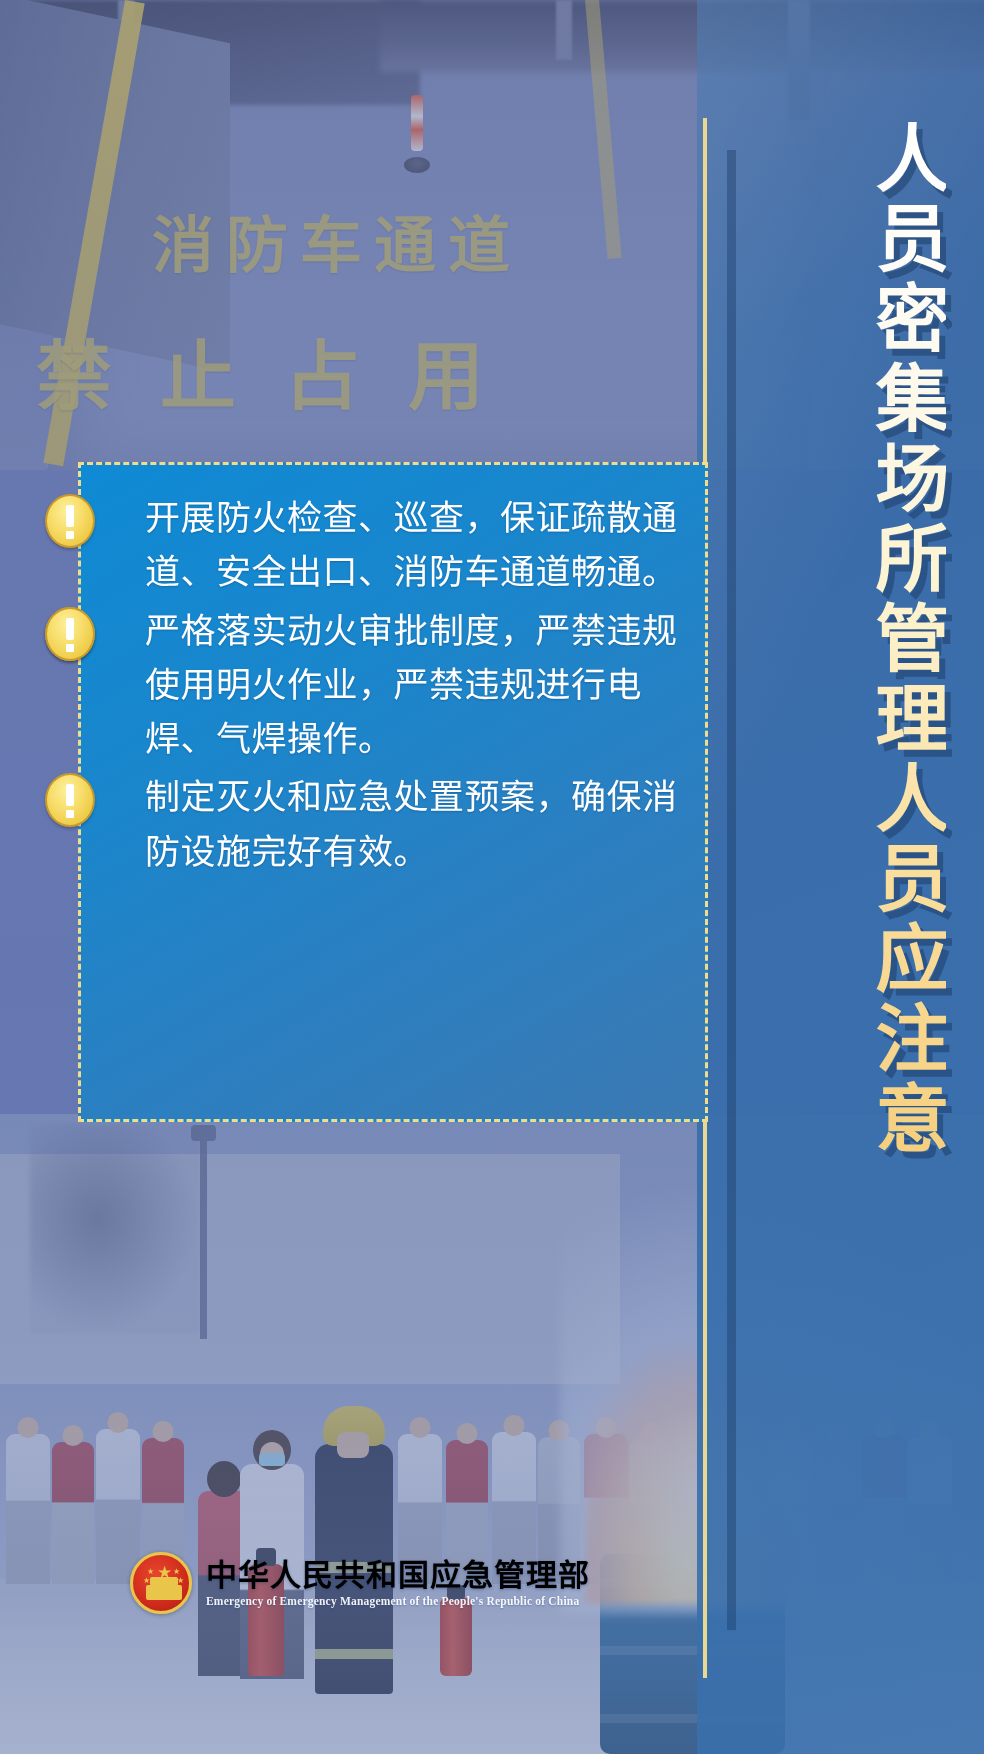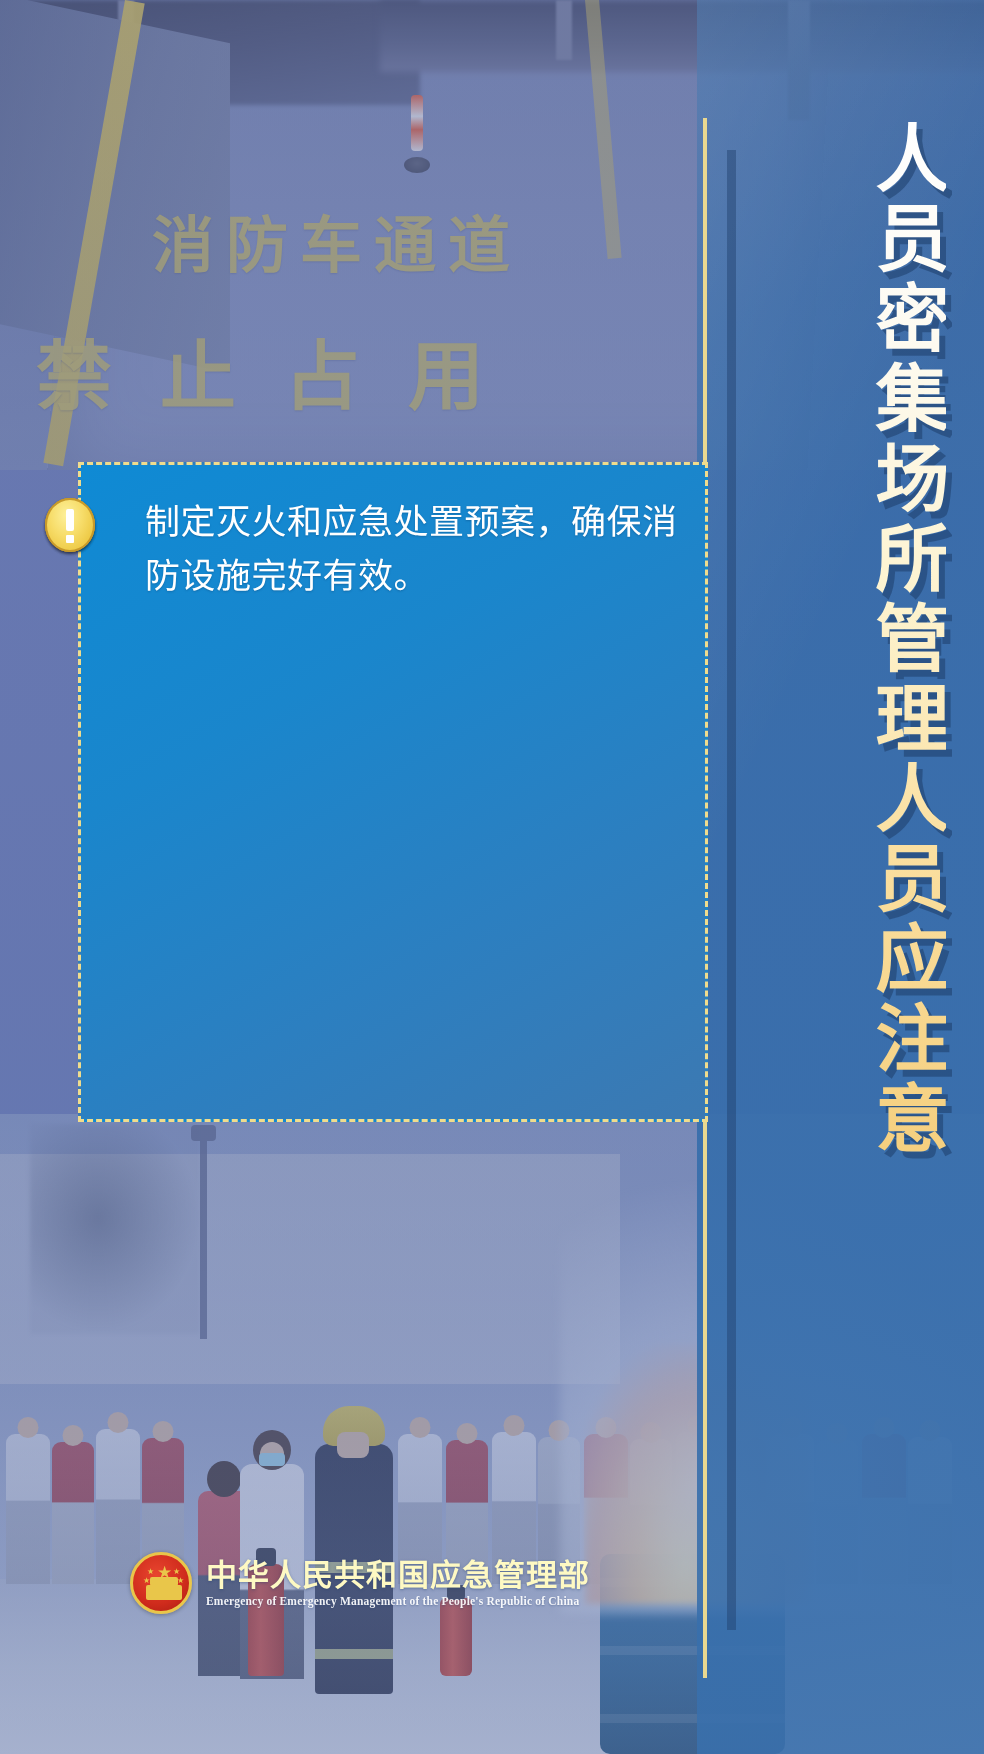--- a/index.html
+++ b/index.html
@@ -283,21 +283,21 @@
     position:absolute;left:24px;top:9px;color:#e9c64a;font-size:17px;line-height:17px;
   }
   .emblem .s{position:absolute;color:#e9c64a;font-size:8px;line-height:8px;}
   .emblem .s1{left:14px;top:13px;}
   .emblem .s2{left:10px;top:22px;}
   .emblem .s3{left:40px;top:13px;}
   .emblem .s4{left:44px;top:22px;}
   .footer-text{display:flex;flex-direction:column;justify-content:center;}
   .ft-cn{
     font-family:"DejaVu Sans","Liberation Sans",sans-serif;
-    font-weight:bold;font-size:31px;line-height:1.08;color:#fef9c3;letter-spacing:1px;
+    font-weight:bold;font-size:31px;line-height:1.08;color:#000000;letter-spacing:1px;
     text-shadow:0 1px 3px rgba(30,60,110,.45);
   }
   .ft-en{
     font-family:"Liberation Serif","DejaVu Serif",serif;
     font-weight:bold;font-size:11.5px;color:#ffffff;letter-spacing:.2px;margin-top:3px;
     text-shadow:0 1px 2px rgba(30,60,110,.4);
     opacity:.92;
   }
 </style>
 </head>
@@ -421,30 +421,39 @@
 
   <div class="card">
     <div class="card-inner">
 
       <div class="item">
         <span class="warn-icon">
           <span class="oval"></span>
             <span class="bar"></span>
             <span class="dot"></span>
         </span>
+        <span class="item-text">开展防火检查、巡查，保证疏散通道、安全出口、消防车通道畅通。</span>
       </div>
 
       <div class="item">
         <span class="warn-icon">
           <span class="oval"></span>
             <span class="bar"></span>
             <span class="dot"></span>
         </span>
       </div>
 
+      <div class="item">
+        <span class="warn-icon">
+          <span class="oval"></span>
+            <span class="bar"></span>
+            <span class="dot"></span>
+        </span>
+        <span class="item-text">严格落实动火审批制度，严禁违规使用明火作业，严禁违规进行电焊、气焊操作。</span>
+      </div>
 
       <div class="item">
         <span class="warn-icon">
           <span class="oval"></span>
             <span class="bar"></span>
             <span class="dot"></span>
         </span>
         <span class="item-text">制定灭火和应急处置预案，确保消防设施完好有效。</span>
       </div>
 

